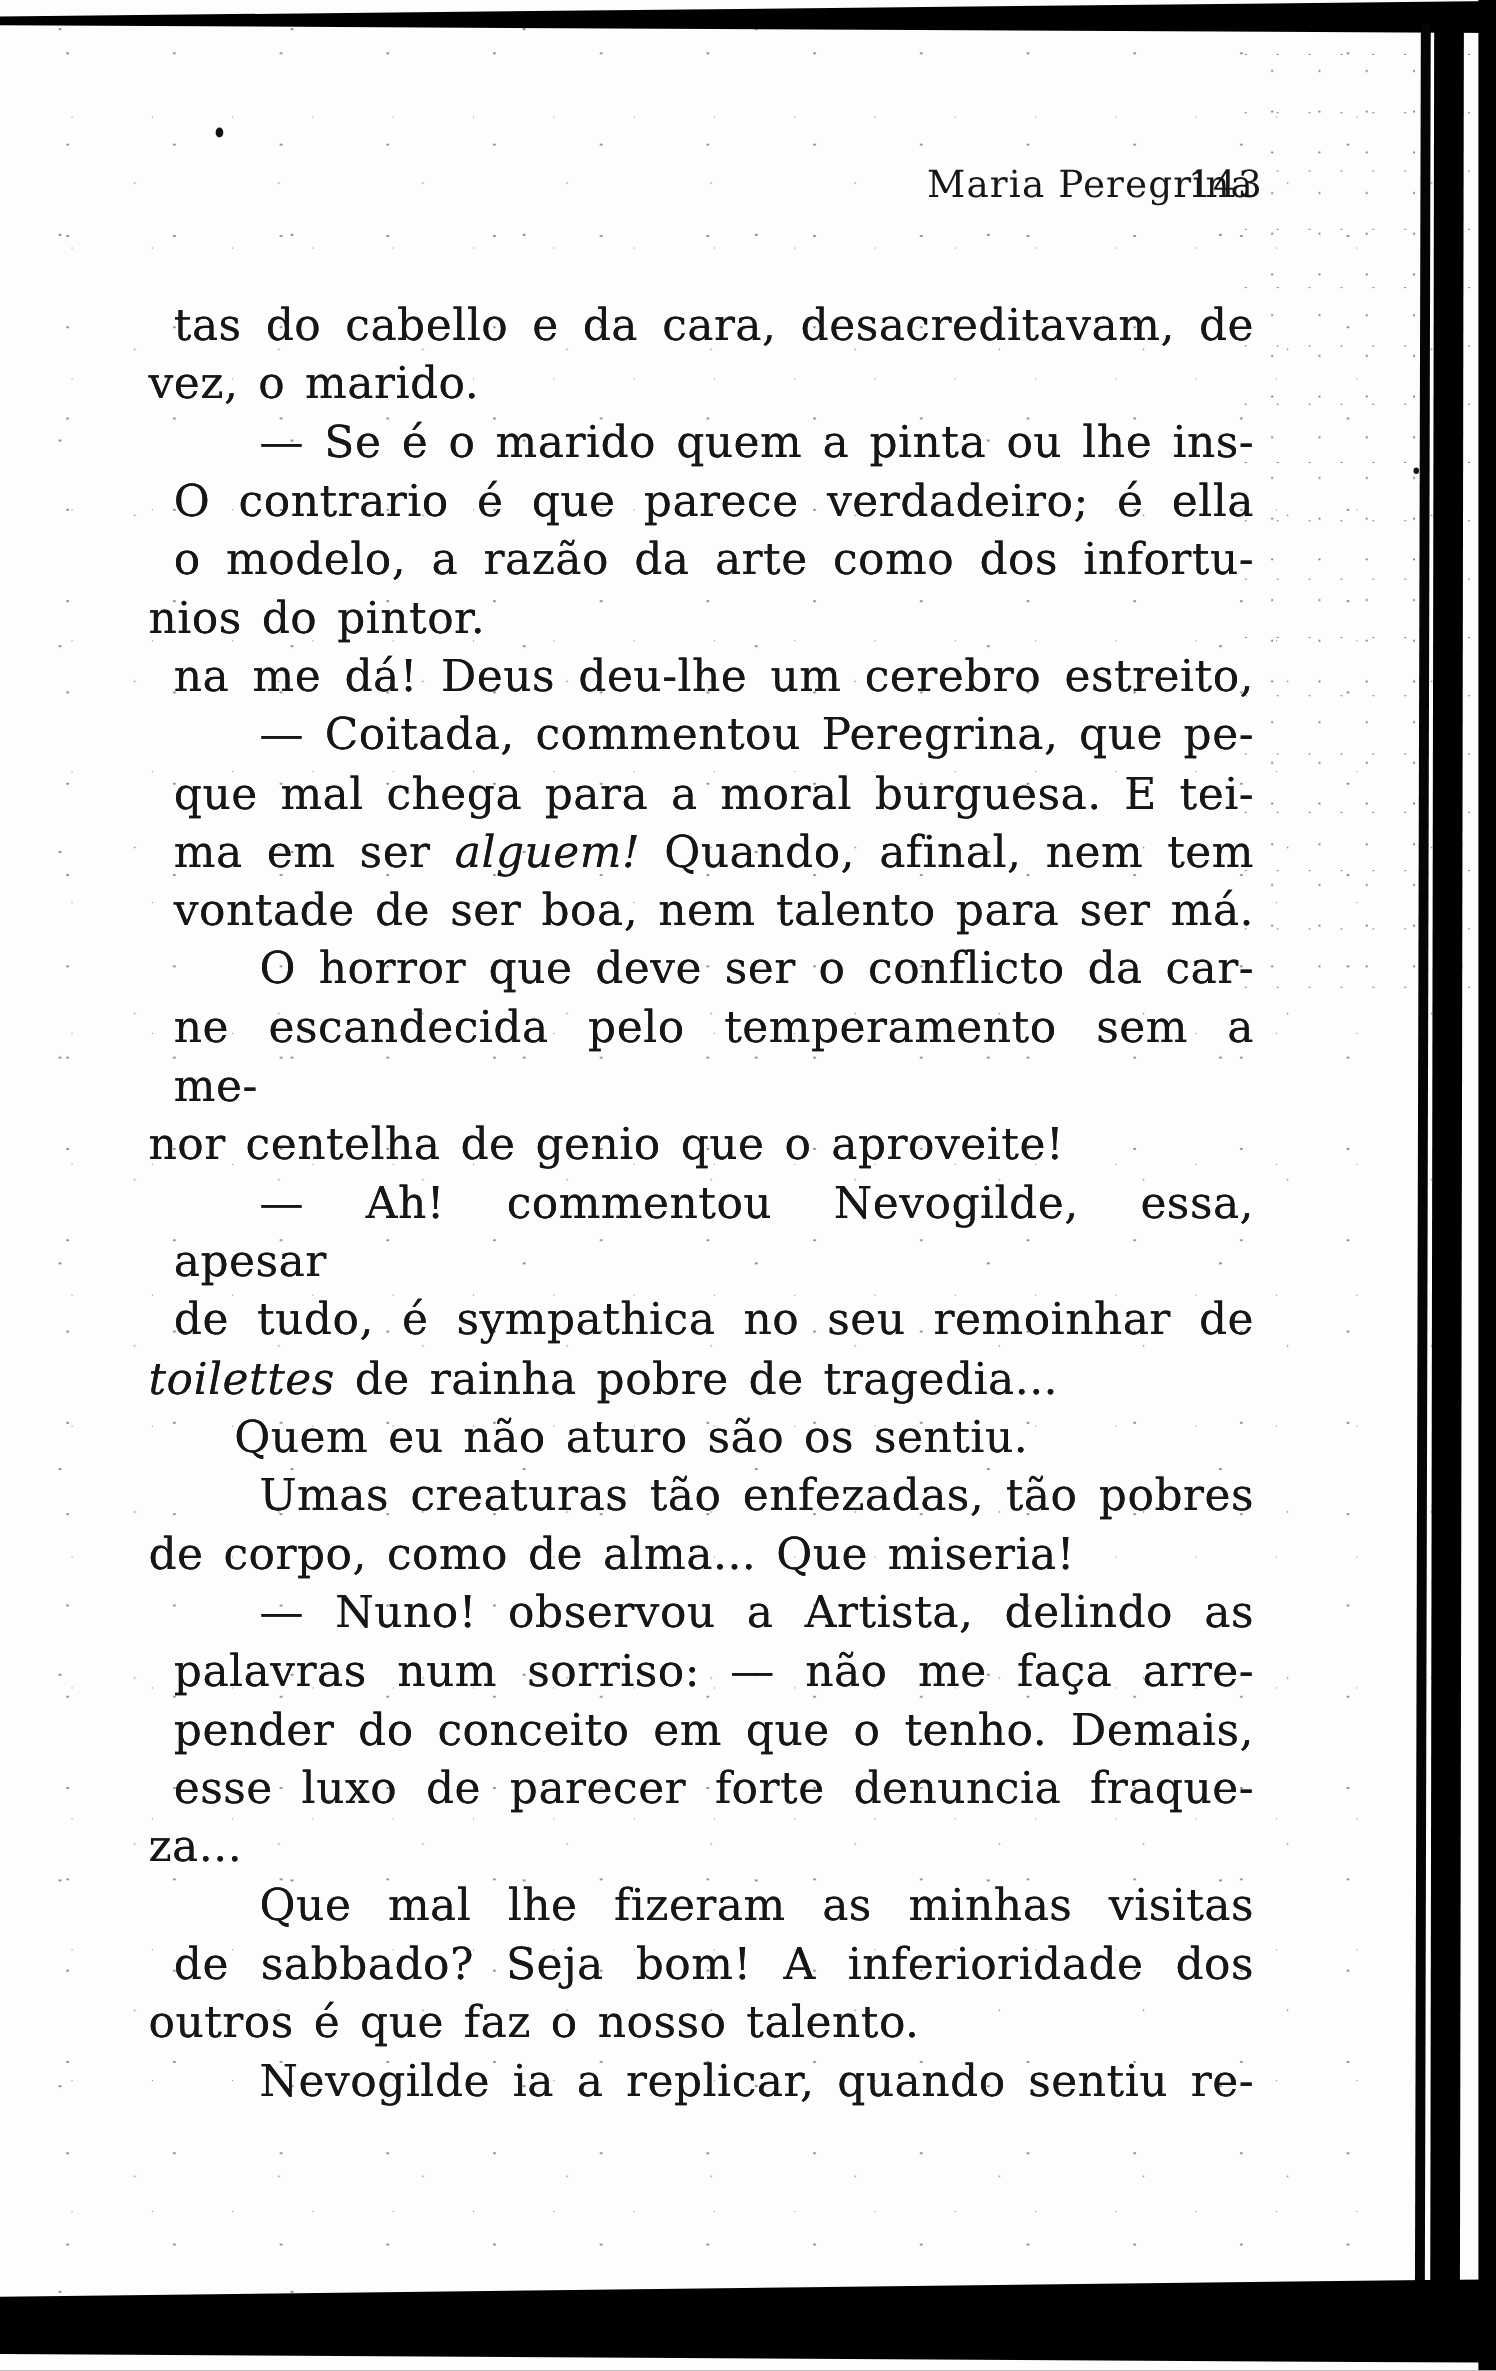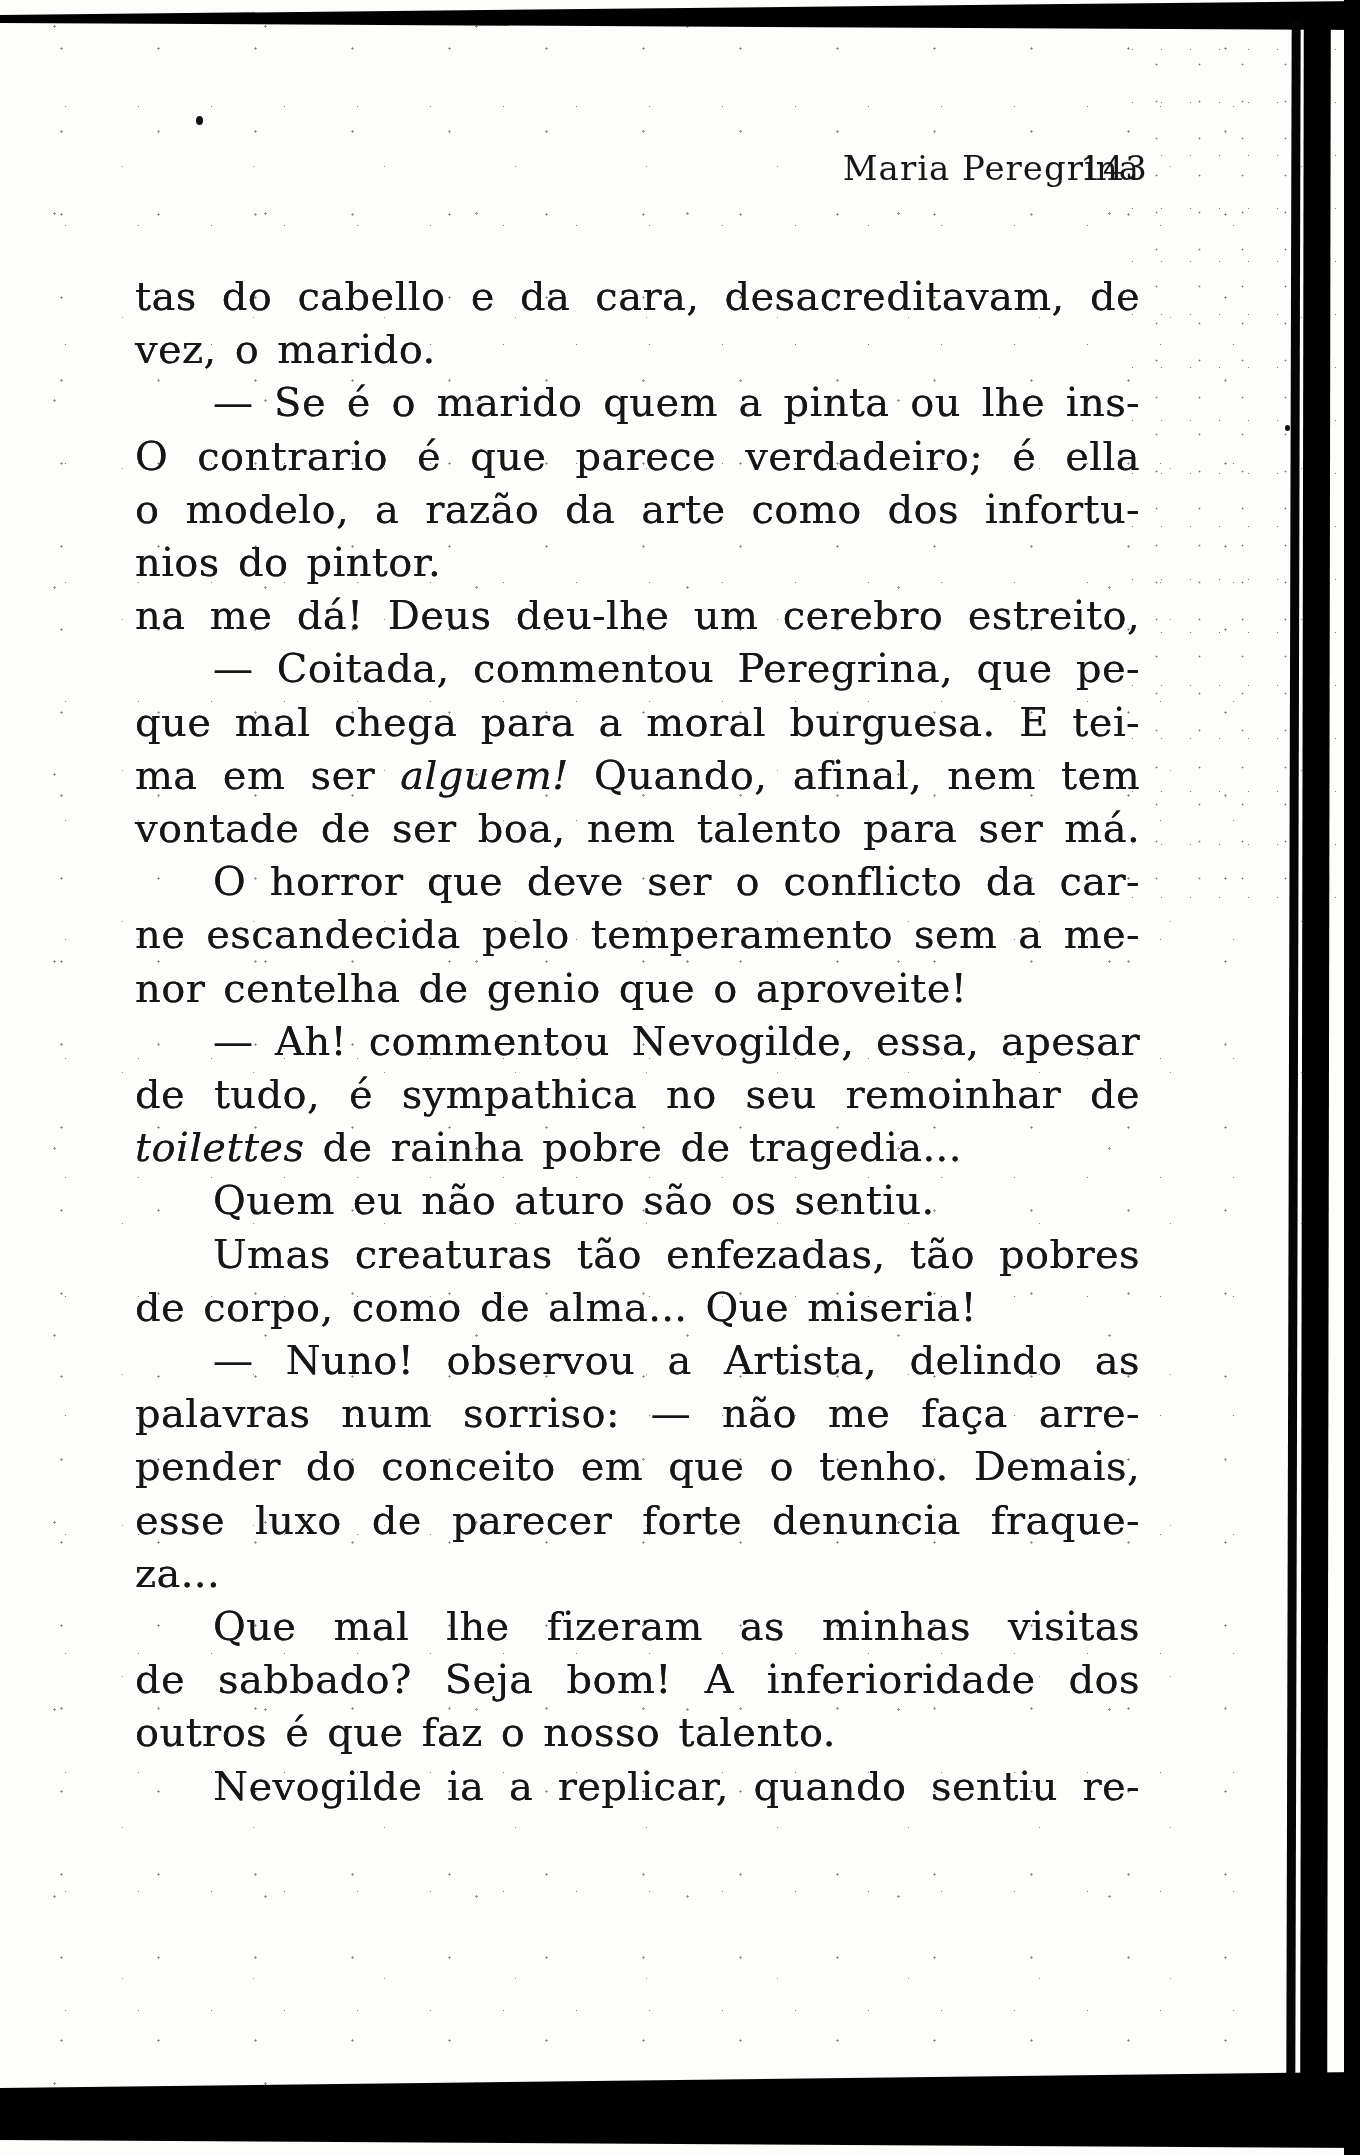--- a/index.html
+++ b/index.html
@@ -69,20 +69,21 @@
     position:absolute;left:135px;top:270px;width:1005px;
     font-size:40px;line-height:53.2px;
     letter-spacing:.4px;word-spacing:5px;
     text-shadow:0 0 .5px rgba(0,0,0,.8);
   }
   .line{white-space:nowrap;}
   .line.just{
     white-space:normal;
     text-align:justify;
     text-align-last:justify;
+    margin-left:23px;
     -moz-text-align-last:justify;
   }
   .line.indent{padding-left:78px;}
   .line.just.indent{text-indent:78px;padding-left:0;}
   .it{font-style:italic;}
 </style>
 </head>
 <body>
 
 <div class="page">

